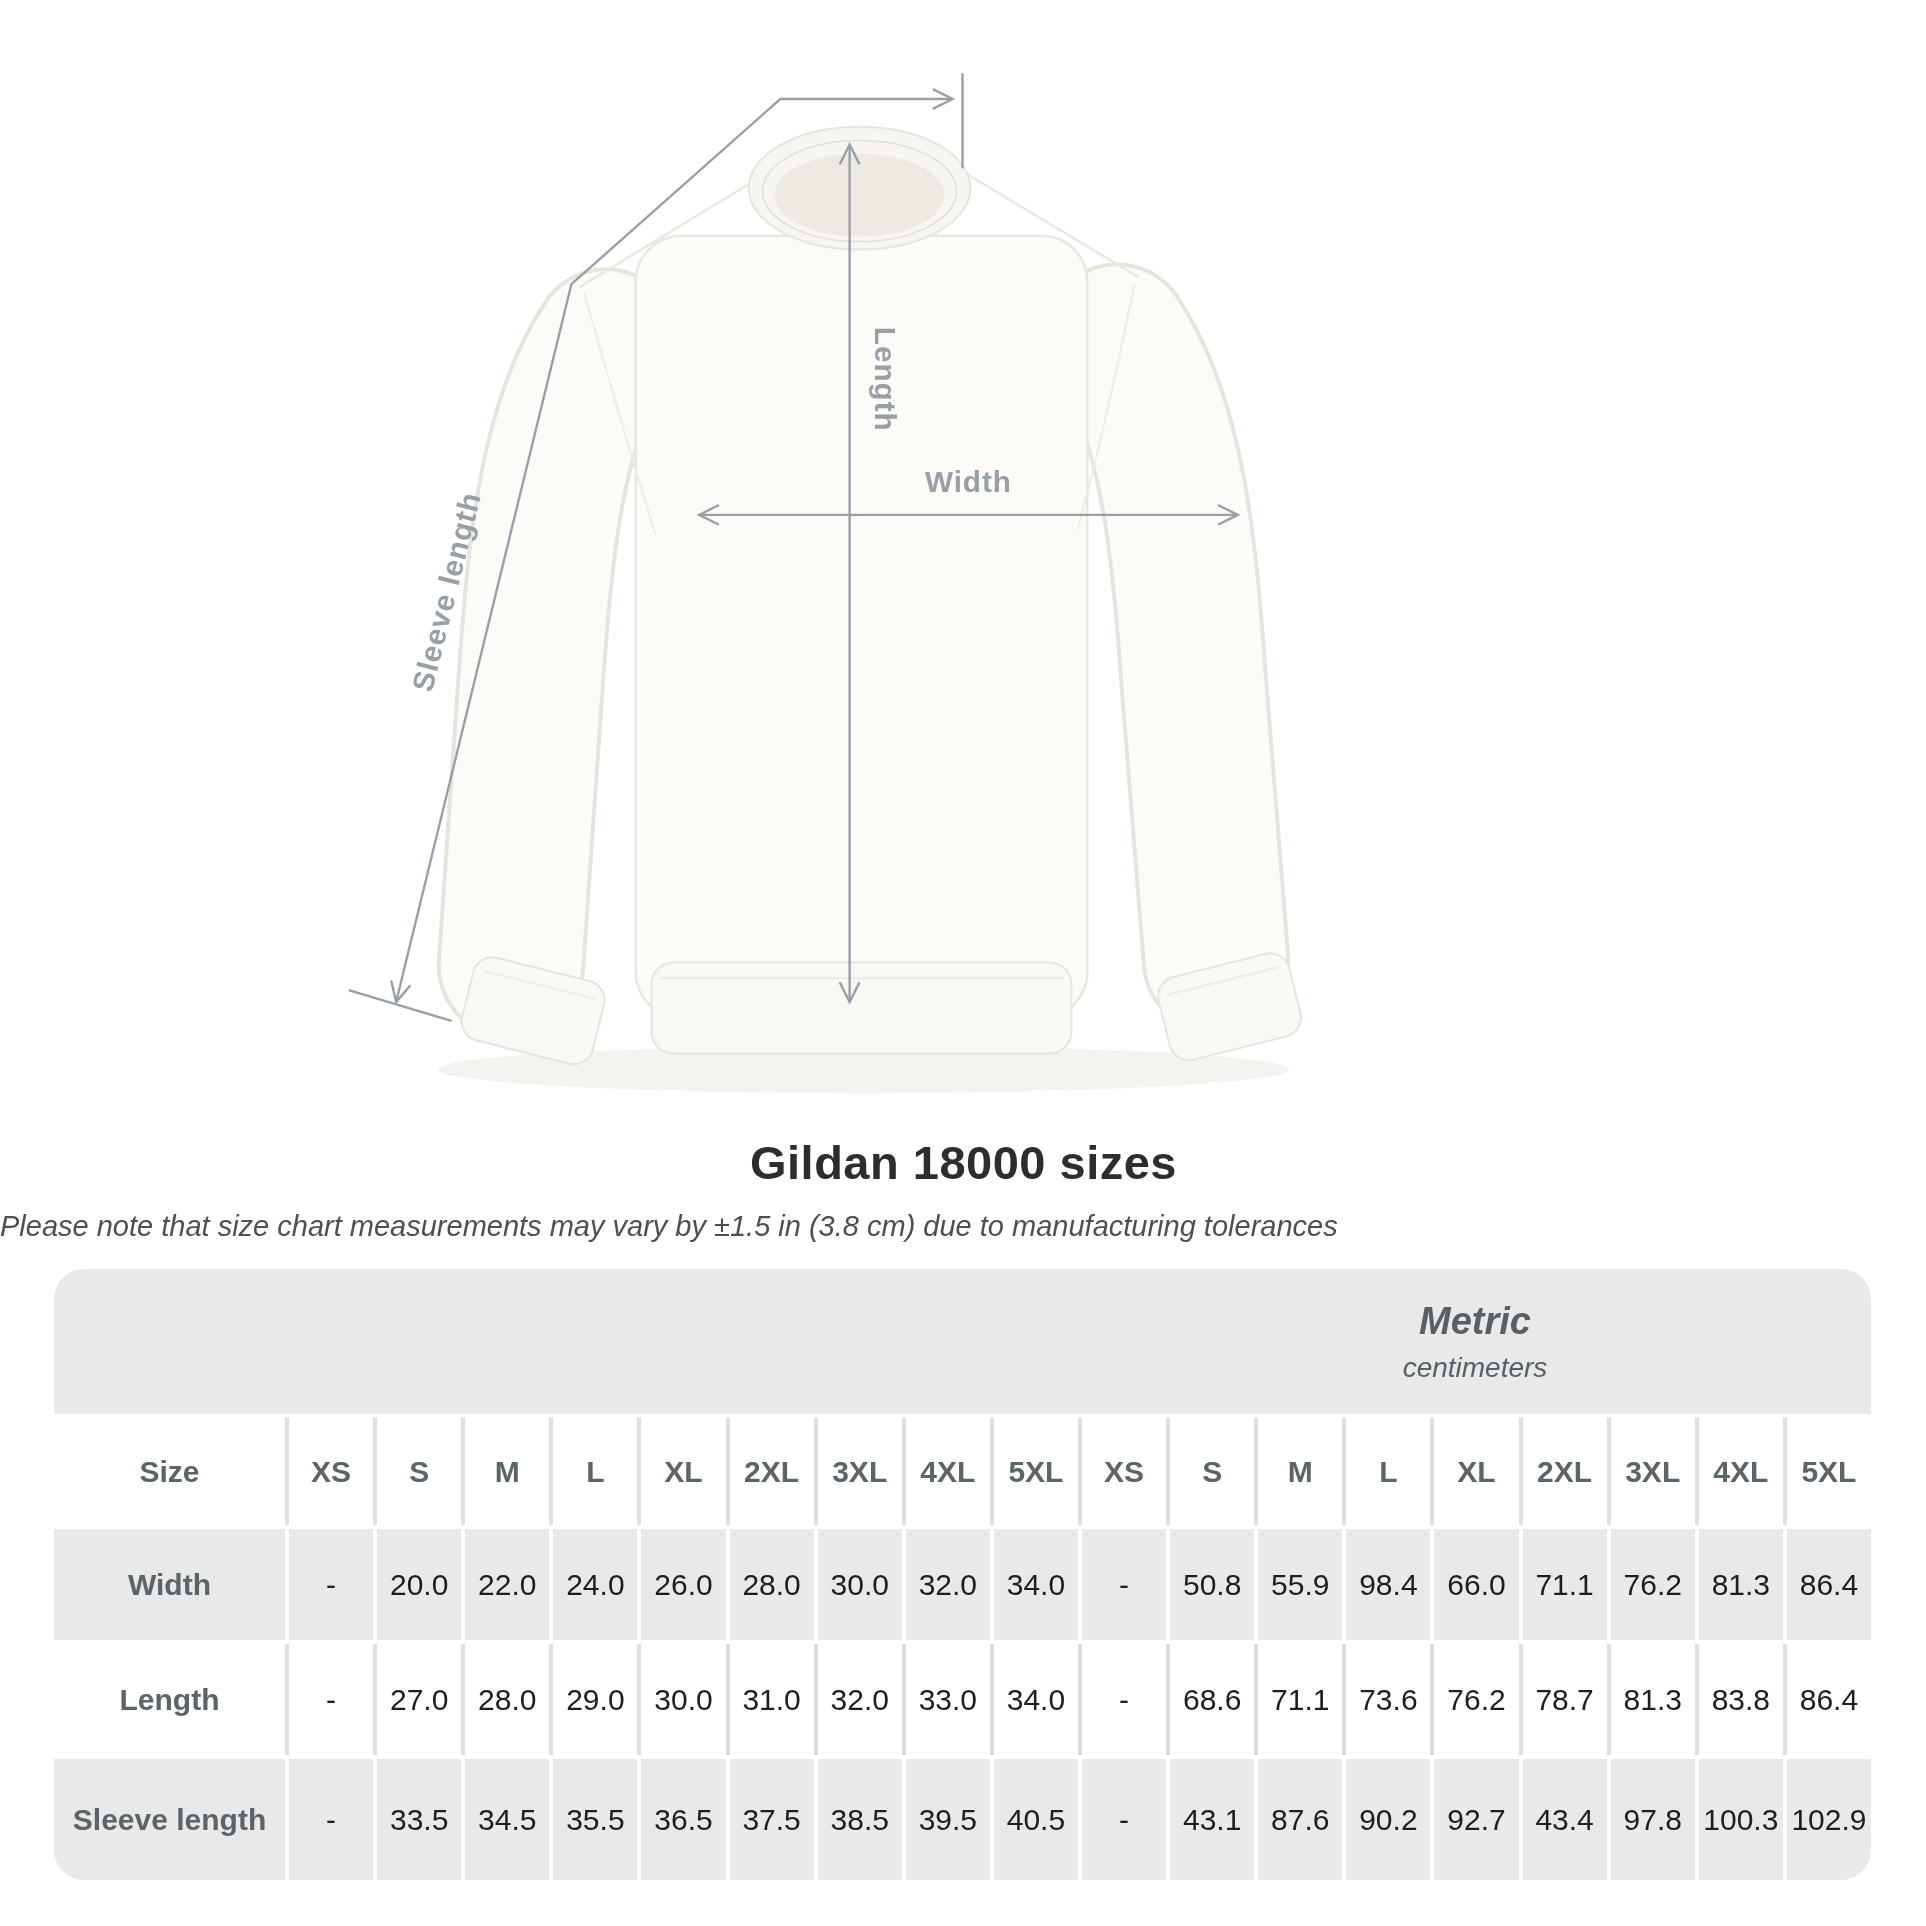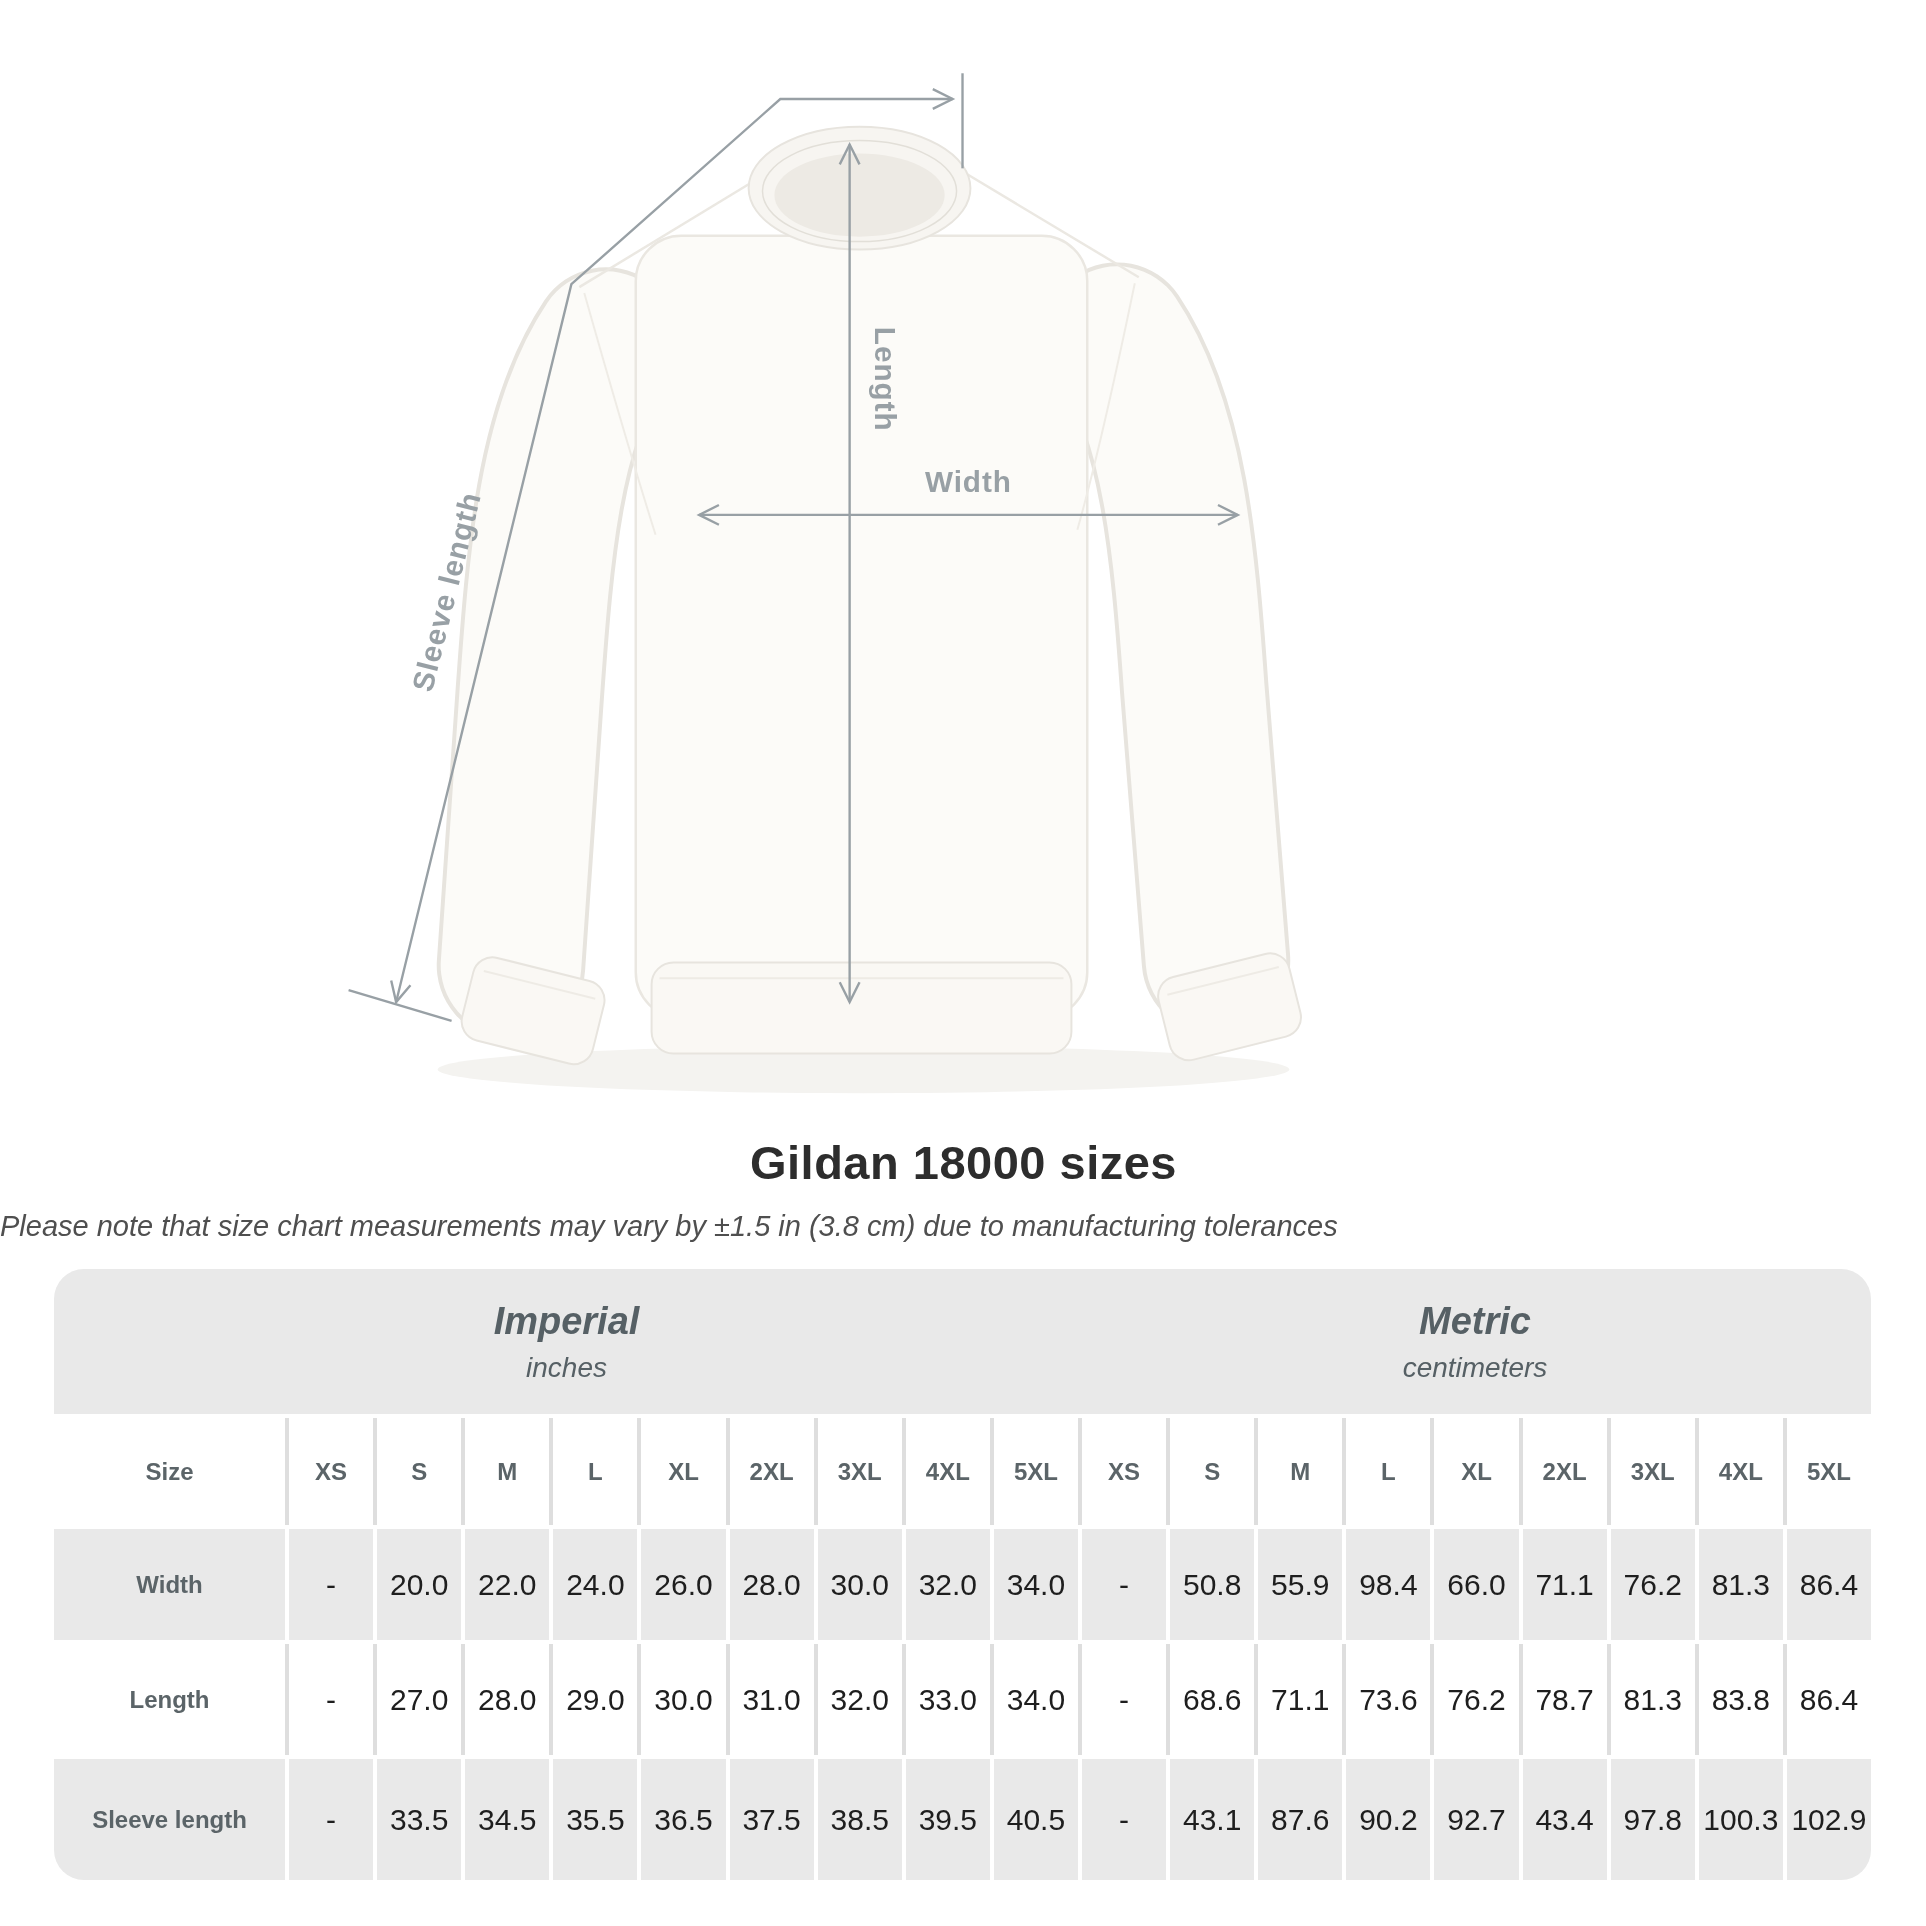--- a/index.html
+++ b/index.html
@@ -23,21 +23,21 @@
   .row{display:grid;grid-template-columns:231px repeat(18,1fr);column-gap:4px;}
   .row.white{background:#dedede;}   
   .row.gray{background:#ffffff;}    
   .row.white > .cell{background:#ffffff;}
   .row.gray  > .cell{background:#e9e9e9;}
   .cell{display:flex;align-items:center;justify-content:center;}
   .row-sizes{height:107px;}
   .row-width{height:111px;}
   .row-length{height:111px;}
   .row-sleeve{height:121px;}
-  .hdr,.rowlabel{font-weight:bold;color:#5b6468;font-size:24px;}
+  .hdr,.rowlabel{font-weight:bold;color:#5b6468;font-size:30px;}
   .val{color:#1e1e1e;font-size:30px;}
 
   .row-groups{position:relative;height:145px;background:#e9e9e9;display:block;}
   .group{position:absolute;top:0;height:100%;display:flex;flex-direction:column;
          align-items:center;justify-content:center;row-gap:9px;}
   .group-imperial{left:0;width:1025px;}
   .group-metric{left:1025px;width:792px;}
   .g-label{font-size:38px;font-weight:bold;font-style:italic;color:#566065;}
   .g-units{font-size:28px;font-style:italic;color:#566065;}
 </style>
@@ -101,24 +101,20 @@
       <text class="measure-text" x="436" y="700" transform="rotate(-76 436 700)">Sleeve length</text>
     </g>
   </svg>
 
   <div class="title">Gildan 18000 sizes</div>
   <div class="note">Please note that size chart measurements may vary by ±1.5 in (3.8 cm) due to manufacturing tolerances</div>
 
   <div class="size-table">
 
     <div class="row-groups">
-      <div class="group group-imperial">
-        <div class="g-label">Imperial</div>
-        <div class="g-units">inches</div>
-      </div>
       <div class="group group-metric">
         <div class="g-label">Metric</div>
         <div class="g-units">centimeters</div>
       </div>
     </div>
 
     <div class="row row-sizes white">
       <div class="cell hdr">Size</div>
       <div class="cell hdr">XS</div>
       <div class="cell hdr">S</div>

